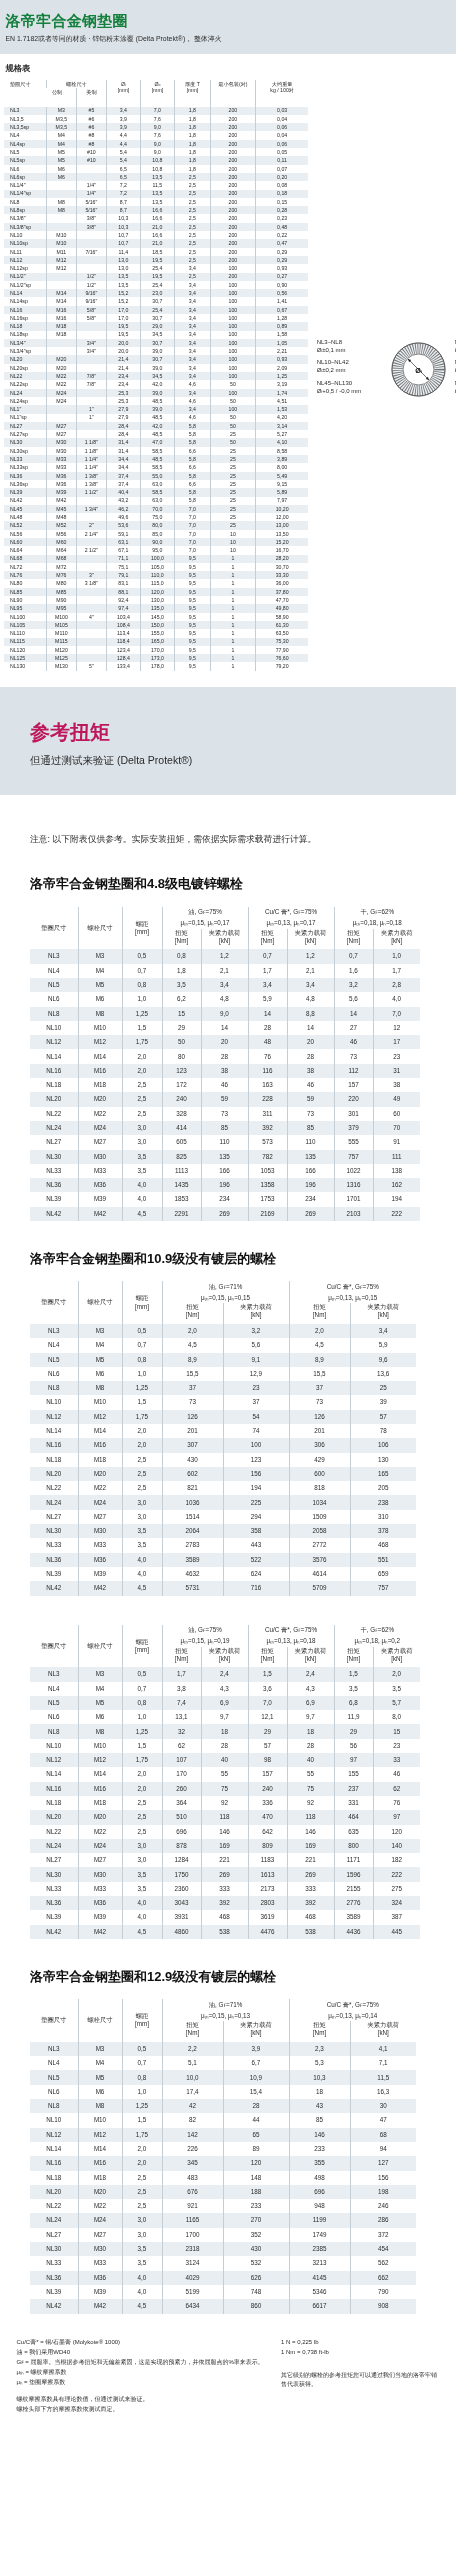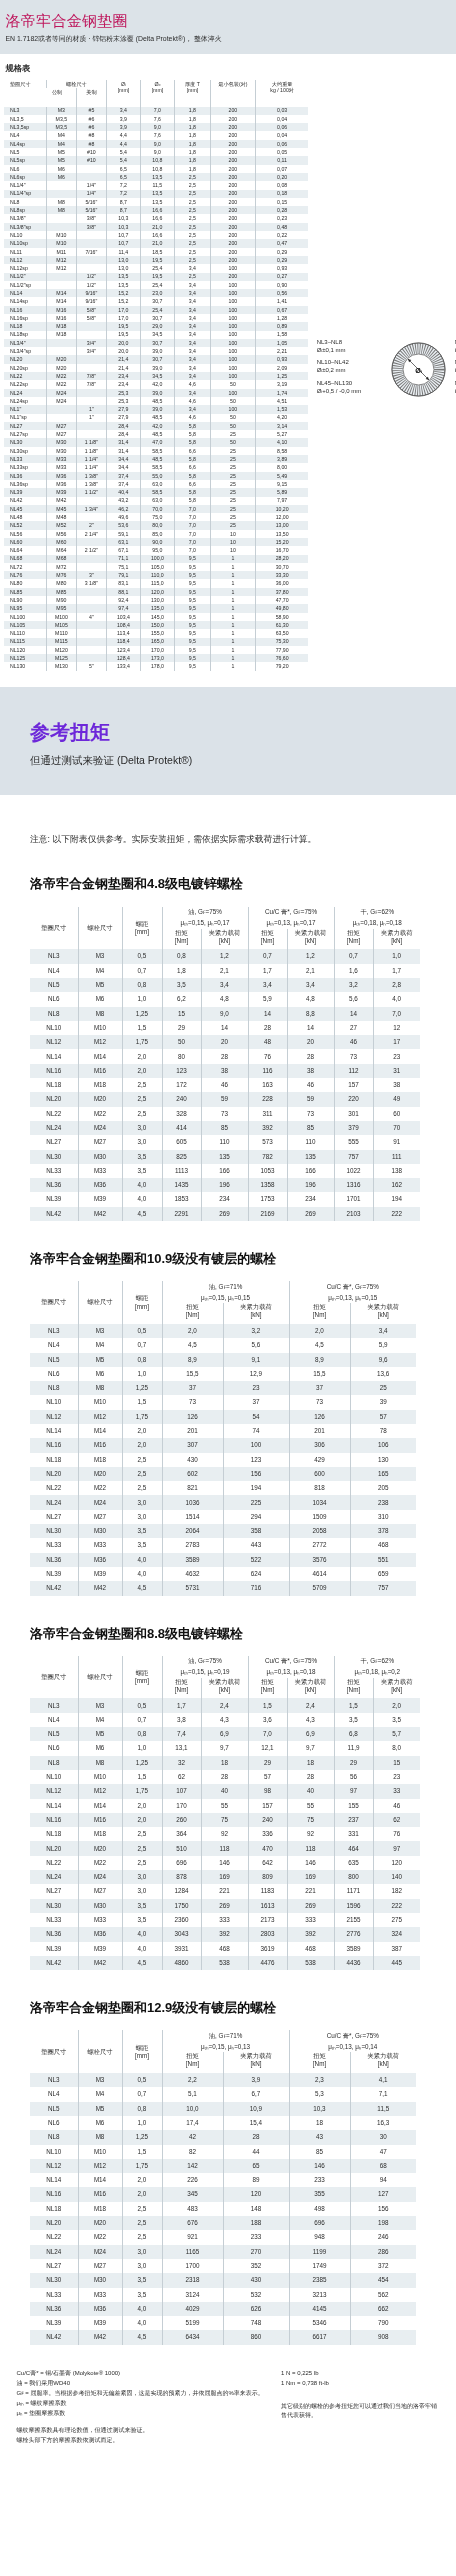--- a/index.html
+++ b/index.html
@@ -4,21 +4,21 @@
 <style>
   * { margin:0; padding:0; box-sizing:border-box; }
   html,body { background:#fff; }
   body {
     width:457px; min-height:2576px; margin:0 auto;
     font-family:"Liberation Sans", sans-serif;
     color:#2b2b2b; position:relative;
   }
   
   .header-band { background:#dce3e8; padding:12px 0 10px 5.5px; }
-  .page-title { font-size:15px; font-weight:normal; color:#be185d; letter-spacing:0.3px; }
+  .page-title { font-size:15px; font-weight:bold; color:#15803d; letter-spacing:0.3px; }
   .page-subtitle { font-size:6.9px; margin-top:3.3px; color:#2b2b2b; }
 
   
   .spec-wrap { display:flex; padding:6.6px 0 0 0;justify-content:space-between; }
   .spec-left { width:309px; }
   .spec-heading { font-size:8.3px; font-weight:bold; margin:2.2px 0 5.5px 5.5px; }
   table.spec { border-collapse:collapse; width:304px; margin-left:4.4px; table-layout:fixed; }
   table.spec th, table.spec td {
     font-size:5.2px; height:8.3px; padding:0 1.1px; text-align:center;
     border-left:0.6px solid #c5ced4; font-weight:normal; line-height:1.25;
@@ -34,21 +34,21 @@
   .spec-right { width:148px; padding:15.4px 3.3px 0 7.7px; display:flex; flex-direction:row; font-size:6px; }
   .tol-block { display:flex; align-items:center; margin-bottom:7.7px; }
   .tol-labels { width:65px; }
   .tol-pair { margin-bottom:5px; line-height:1.3; white-space:pre-line; }
   .tol-note { font-size:6px; line-height:1.45; margin:1.1px 0 7.7px 0; white-space:pre-line; }
   .cad-note { font-size:6px; line-height:1.5; margin-top:2.2px; }
   .stock-note { font-size:6px; line-height:1.55; margin-top:auto; margin-bottom:7.7px; }
 
   
   .torque-banner { background:#dbe2e8; margin-top:16.5px; padding:32px 0 27.5px 30px; }
-  .torque-title { font-size:20px; font-weight:bold; color:#6d28d9; }
+  .torque-title { font-size:20px; font-weight:bold; color:#be185d; }
   .torque-subtitle { font-size:10.5px; margin-top:7.7px; }
   .torque-notice { font-size:8.8px; margin:39px 0 0 30px; }
 
   
   .tq-section { margin:29px 0 0 30px; }
   .tq-title { font-size:13px; font-weight:bold; margin-bottom:13.2px; color:#111; }
   table.tq { border-collapse:collapse; table-layout:fixed; }
   table.tq th, table.tq td {
     font-size:6.3px; text-align:center; font-weight:normal;
     padding:0 2.2px; line-height:1.3;
@@ -1306,21 +1306,20 @@
             <td class="vline">4,5</td>
             <td class="vline">5731</td>
             <td class="vline">716</td>
             <td class="vline">5709</td>
             <td class="vline">757</td>
           </tr>
         </tbody>
       </table>
     </section>
     <section class="tq-section">
-      <h3 class="tq-title">洛帝牢合金钢垫圈和8.8级电镀锌螺栓</h3>
       <table class="tq tq9">
         <thead>
           <tr class="grp">
             <th class="w-washer" rowspan="3">垫圈尺寸</th>
             <th class="w-bolt vline" rowspan="3">螺栓尺寸</th>
             <th class="w-pitch vline" rowspan="3">螺距
 [mm]</th>
             <th class="vline" colspan="2">油, Gꜰ=75%</th>
             <th class="vline" colspan="2">Cu/C 膏*, Gꜰ=75%</th>
             <th class="vline" colspan="2">干, Gꜰ=62%</th>

